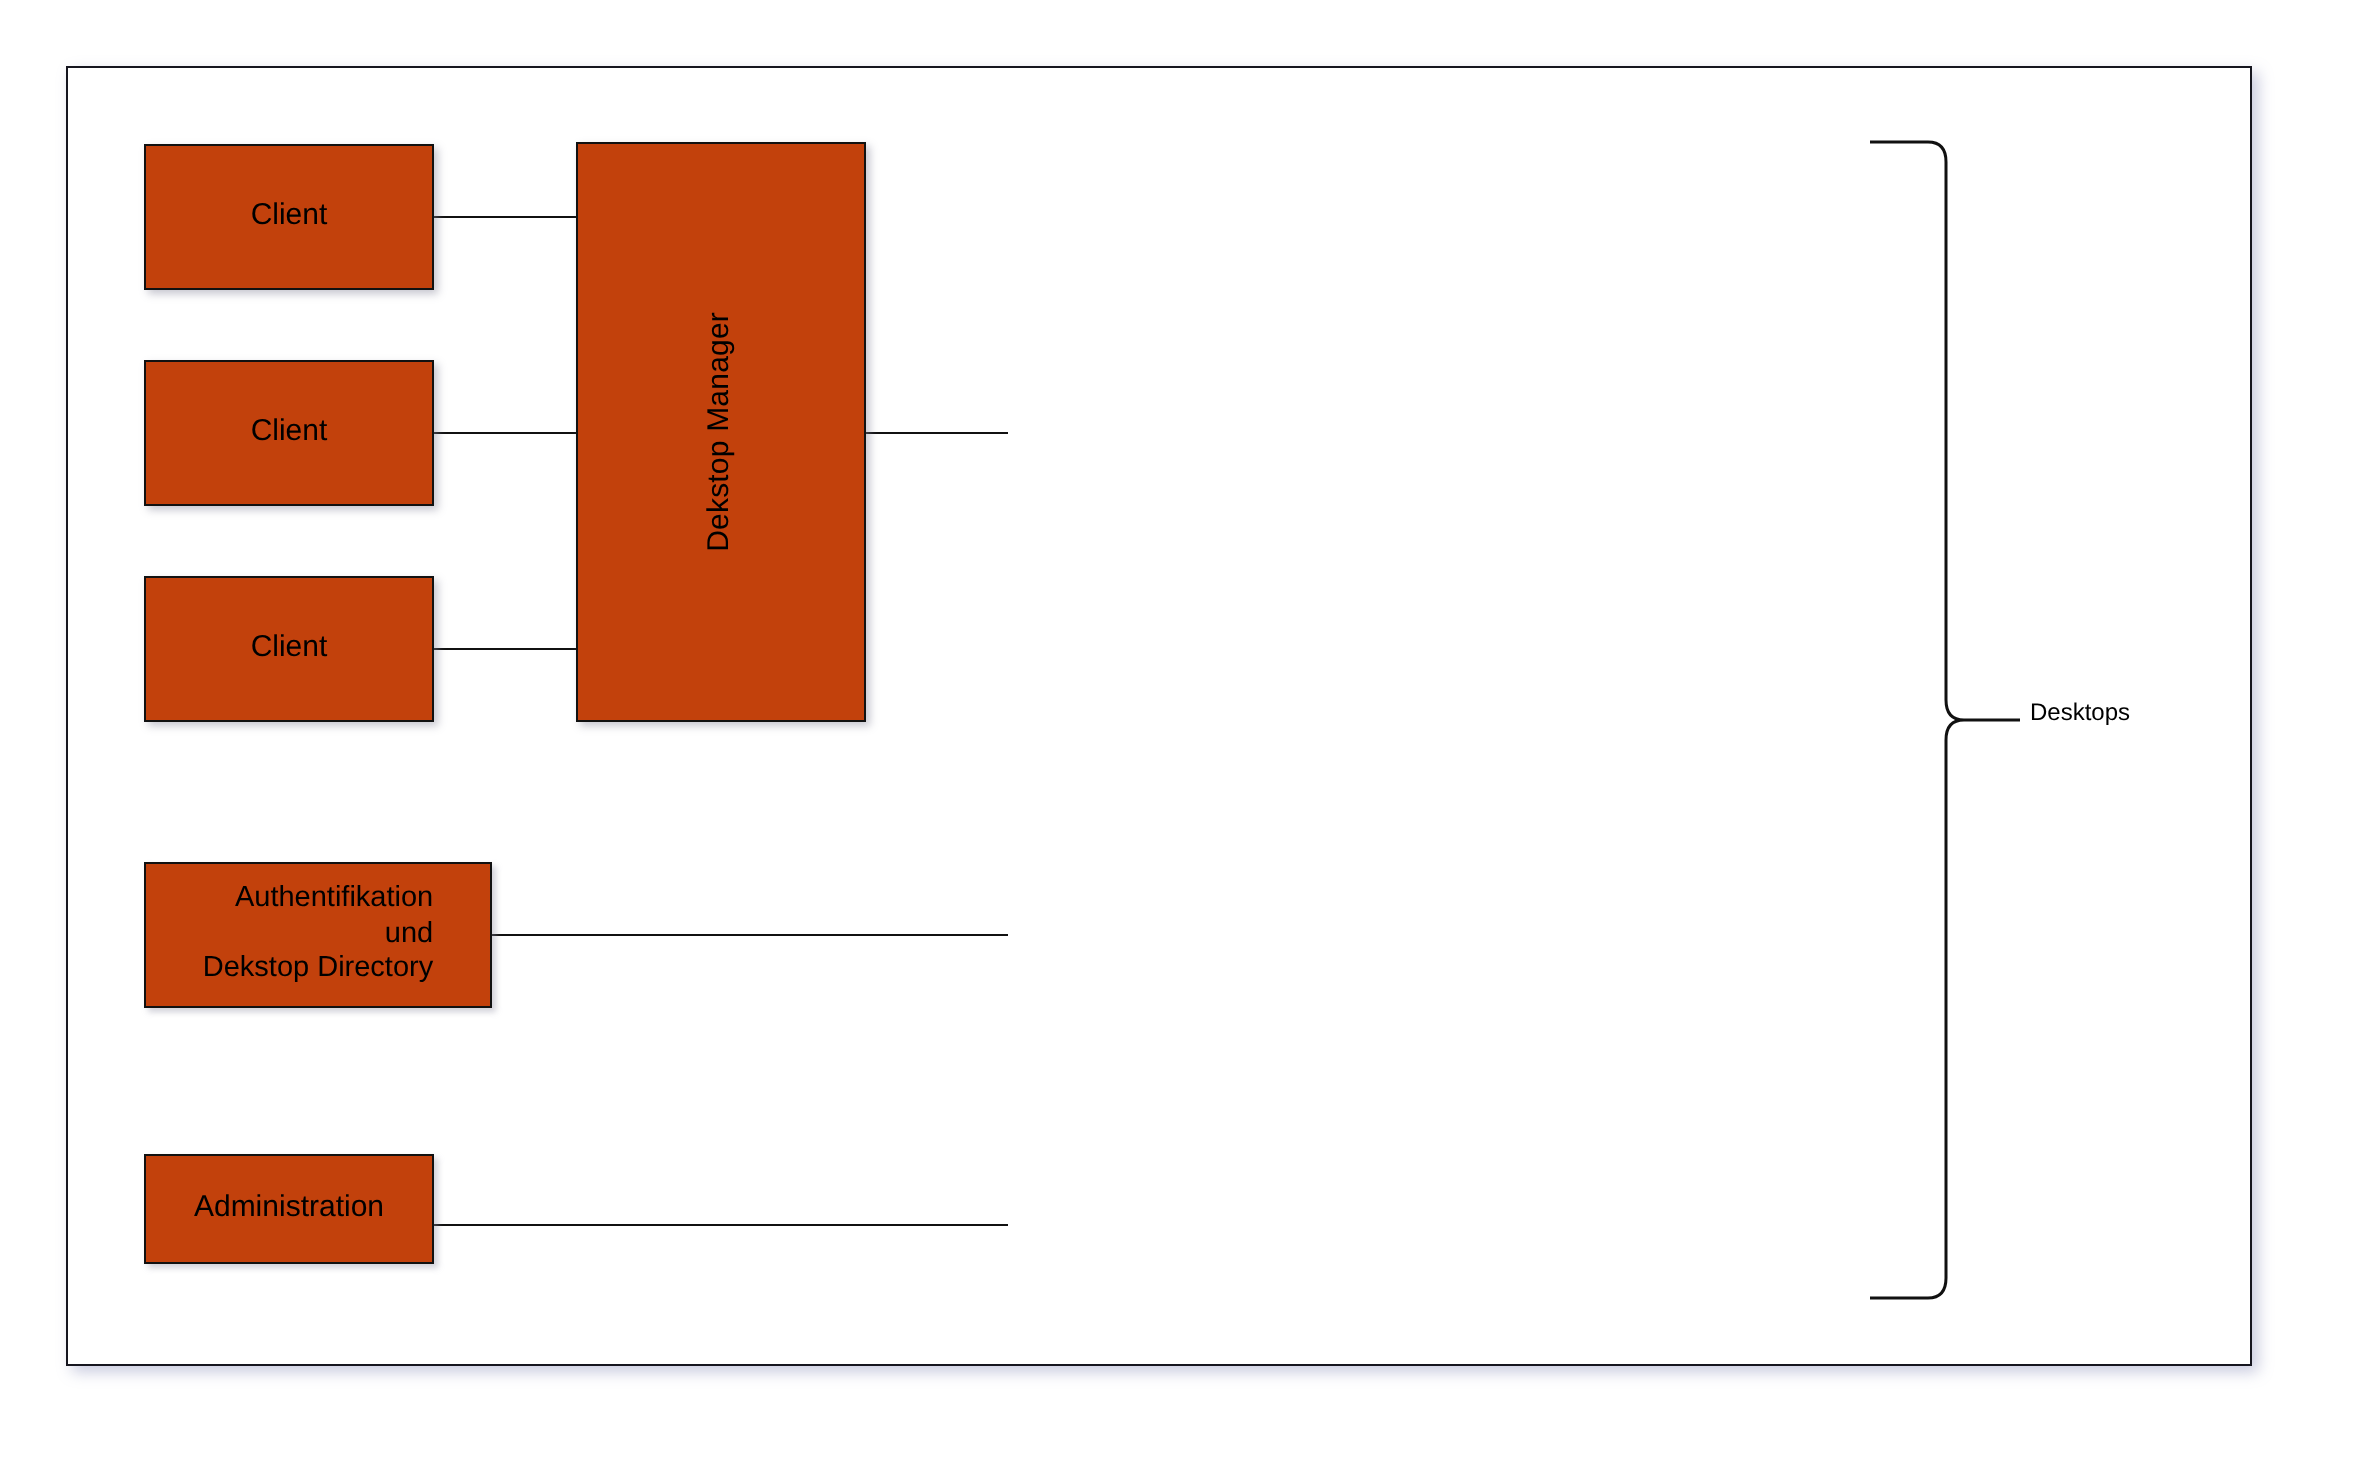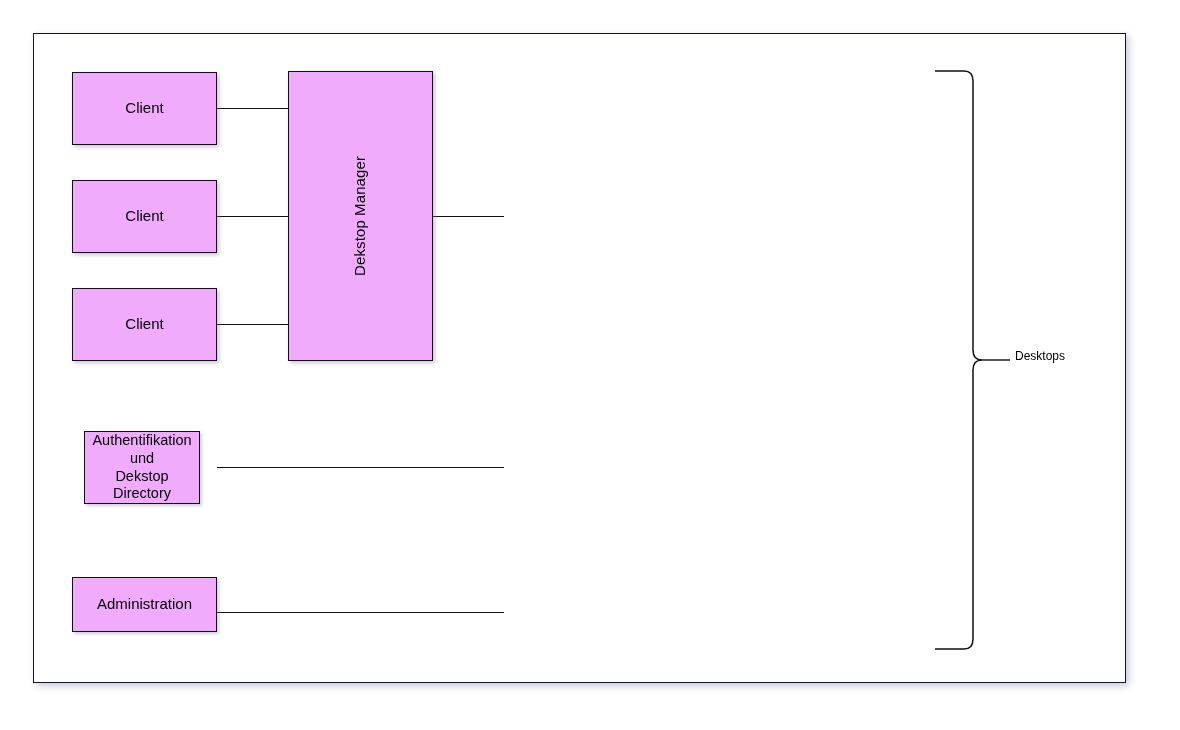--- a/index.html
+++ b/index.html
@@ -29,41 +29,41 @@
     height: 650px;
     background: #ffffff;
     border: 1.6px solid #16161f;
     box-sizing: border-box;
     box-shadow: 3px 3px 7px rgba(120,125,175,0.40);
   }
 
   
   .node {
     position: absolute;
-    background: #f0abfc;
+    background: #c2410c;
     border: 1.4px solid #111111;
     box-sizing: border-box;
     display: flex;
     align-items: center;
     justify-content: center;
     box-shadow: 2px 2px 4px rgba(130,130,150,0.45);
     color: #000000;
     font-size: 15px;
     line-height: 1.22;
     text-align: center;
   }
   .node.plain-shadow {
     box-shadow: 2px 2px 3px rgba(140,140,160,0.40);
   }
 
   .client-1 { left: 72px;  top: 72px;  width: 145px; height: 73px; }
   .client-2 { left: 72px;  top: 180px; width: 145px; height: 73px; }
   .client-3 { left: 72px;  top: 288px; width: 145px; height: 73px; }
 
-  .auth-node  { left: 84px; top: 431px; width: 116px; height: 73px; }
+  .auth-node  { left: 72px; top: 431px; width: 174px; height: 73px; text-align: right; }
   .auth-node .label { padding: 0 2px; font-size: 14.5px; }
 
   .admin-node { left: 72px; top: 577px; width: 145px; height: 55px; }
 
   .dm-node {
     left: 288px; top: 71px; width: 145px; height: 290px;
   }
   .dm-label {
     writing-mode: vertical-rl;
     text-orientation: mixed;

